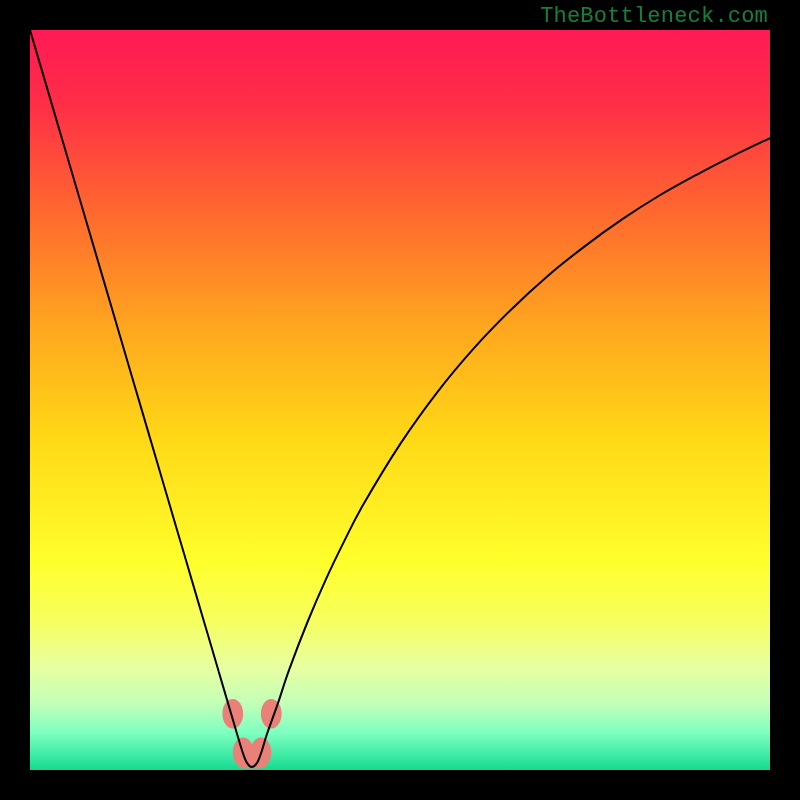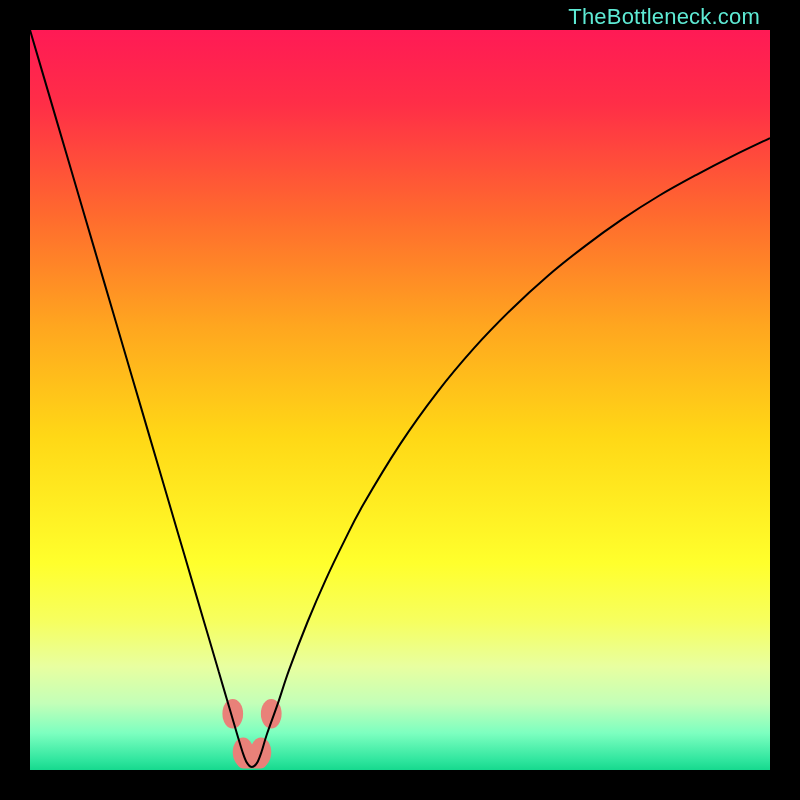--- a/index.html
+++ b/index.html
@@ -28,25 +28,26 @@
   .gradient-bg {
     position: absolute;
     left: 0;
     top: 0;
     width: 100%;
     height: 100%;
   }
   .watermark {
     position: absolute;
     top: 4px;
-    right: 40px;
-    color: #5eead4;
+    right: 32px;
+    color: #15803d;
     font-size: 22px;
     font-weight: 500;
     letter-spacing: 0.2px;
+    font-family: Liberation Mono, monospace;
   }
   svg {
     position: absolute;
     left: 0;
     top: 0;
   }
 </style>
 </head>
 <body>
 

